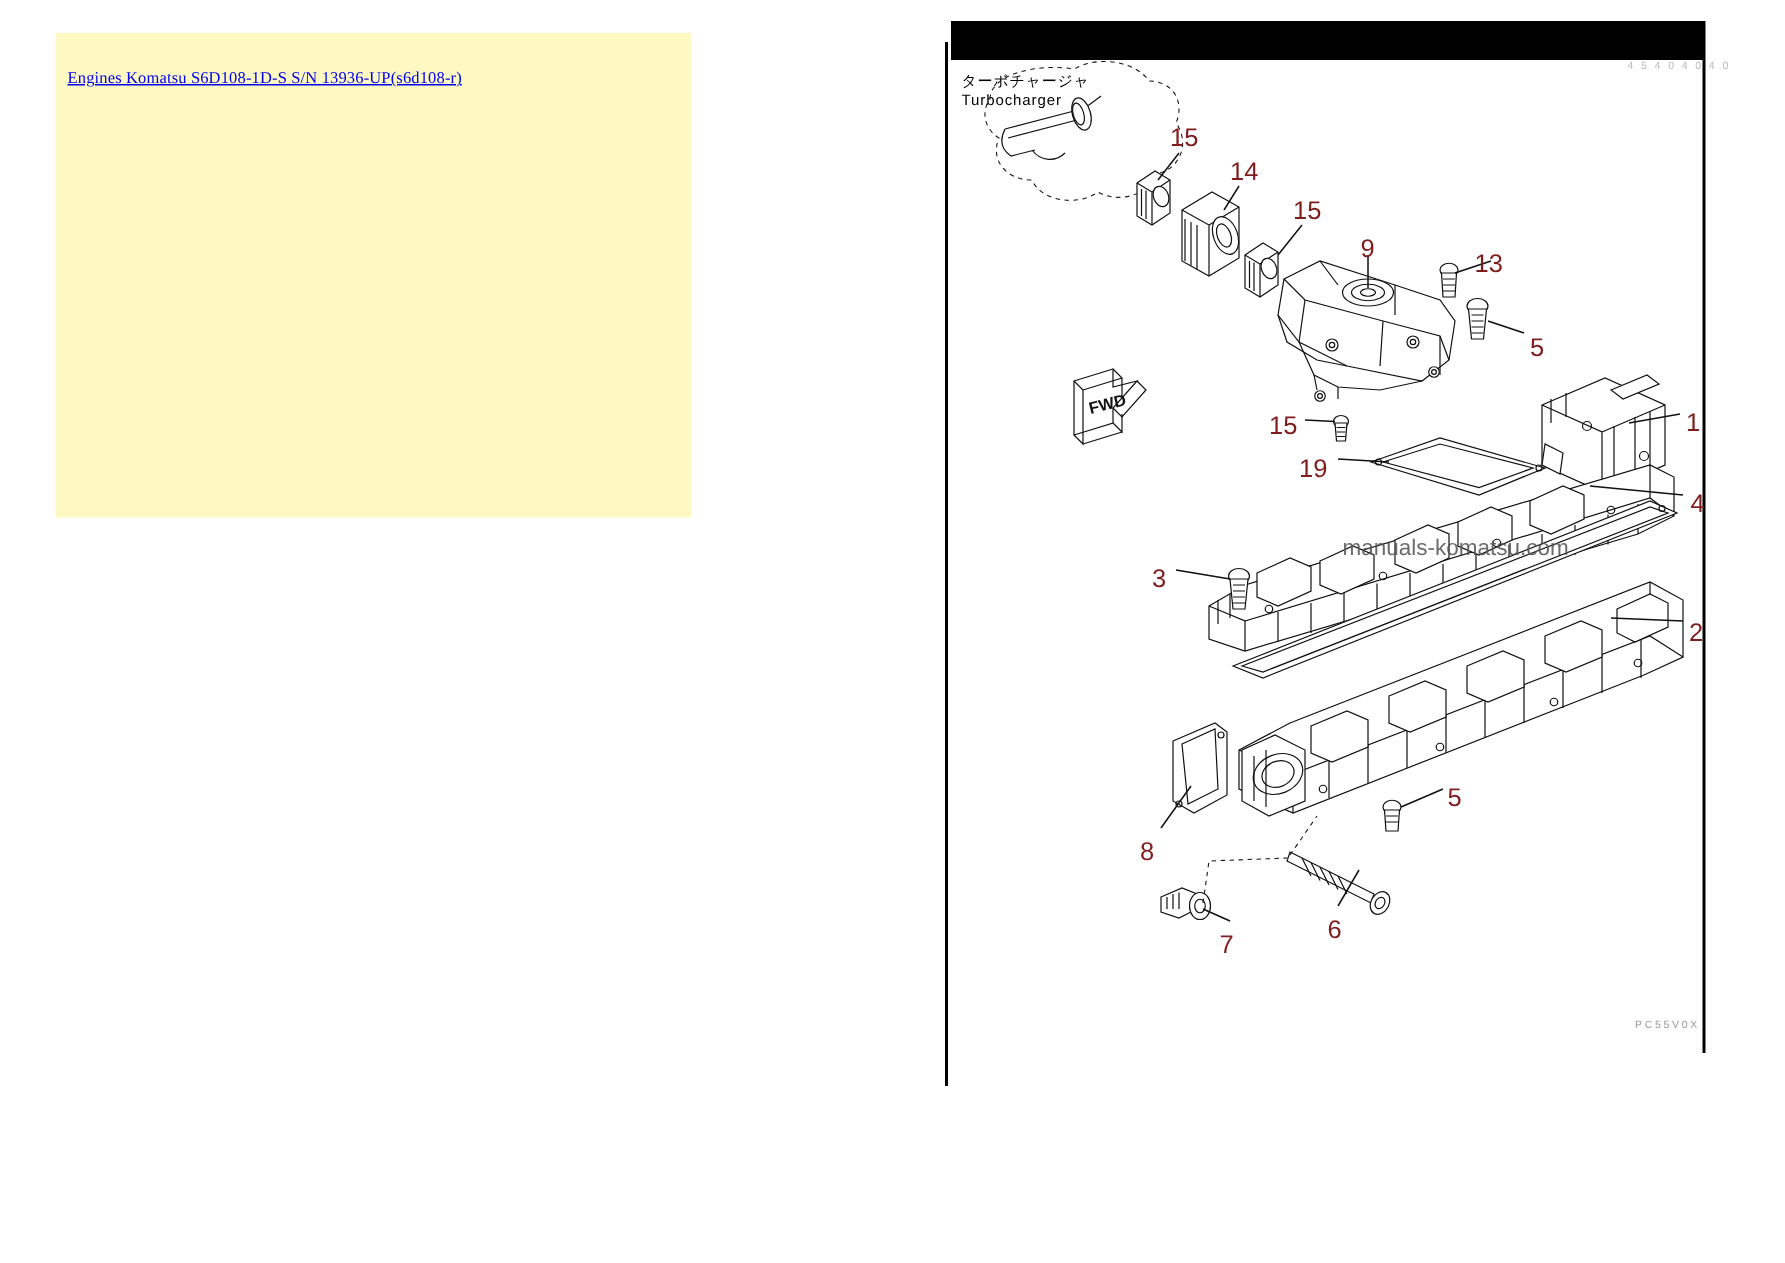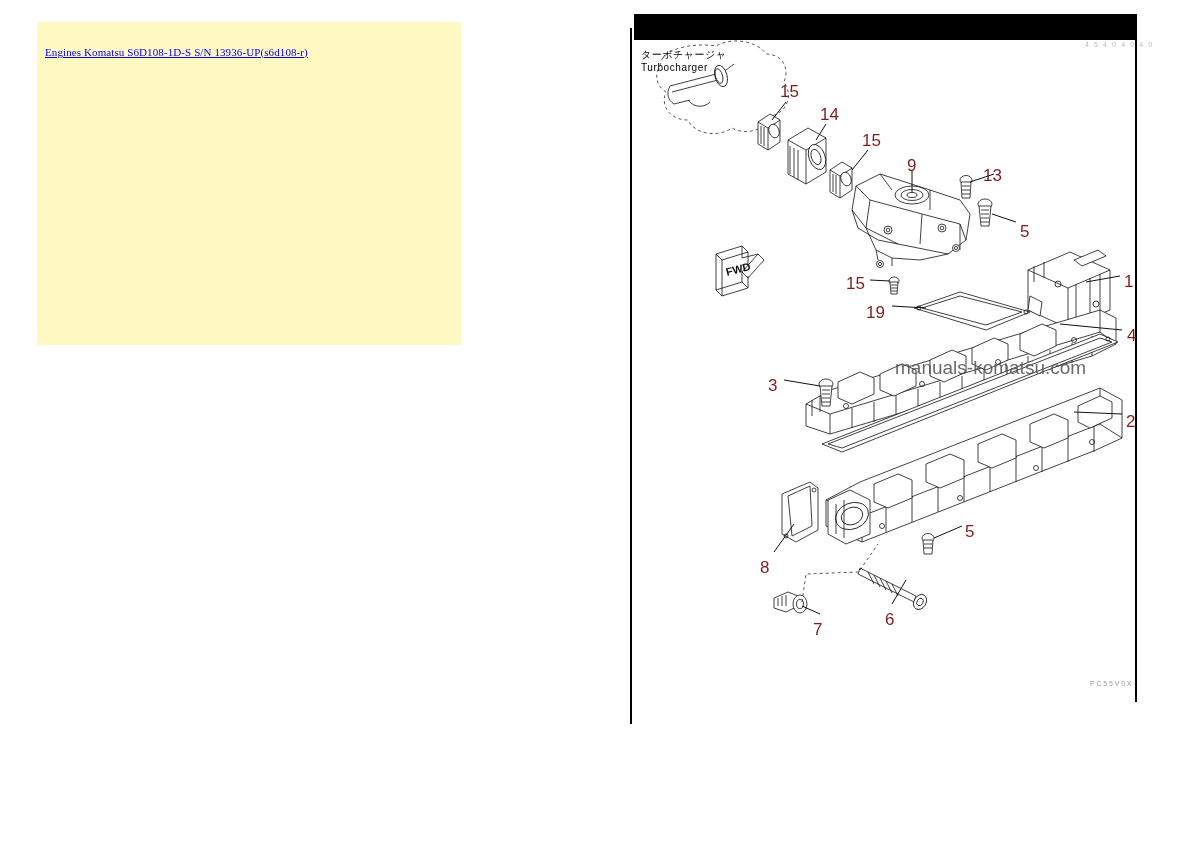--- a/index.html
+++ b/index.html
@@ -112,21 +112,21 @@
     letter-spacing: 0.6px;
     display: block;
   }
 
   
   #watermark {
     position: absolute;
     left: 265px;
     top: 343px;
     font-family: "Liberation Sans", sans-serif;
-    font-size: 19px;
+    font-size: 15px;
     color: #565656;
     white-space: nowrap;
     opacity: 0.88;
     pointer-events: none;
   }
 
   
   .callout {
     position: absolute;
     font-family: "Liberation Sans", sans-serif;

